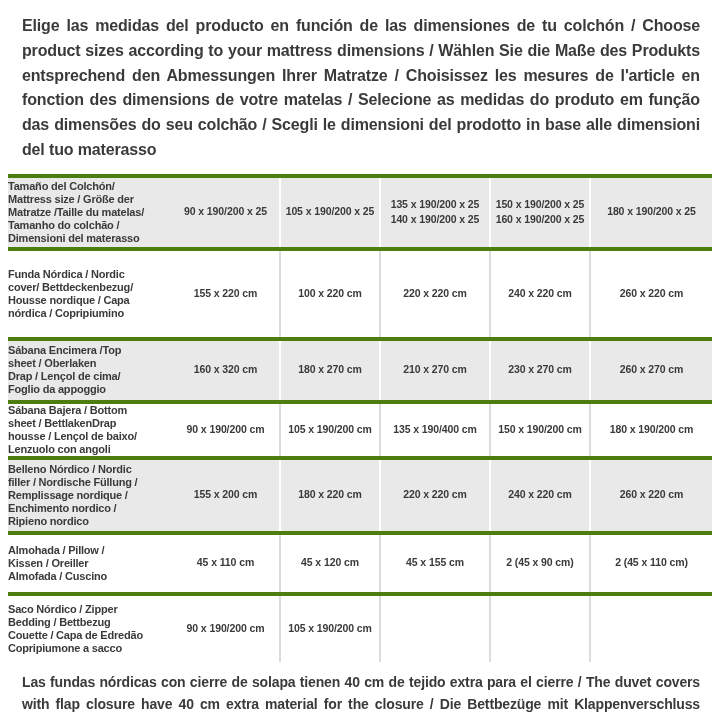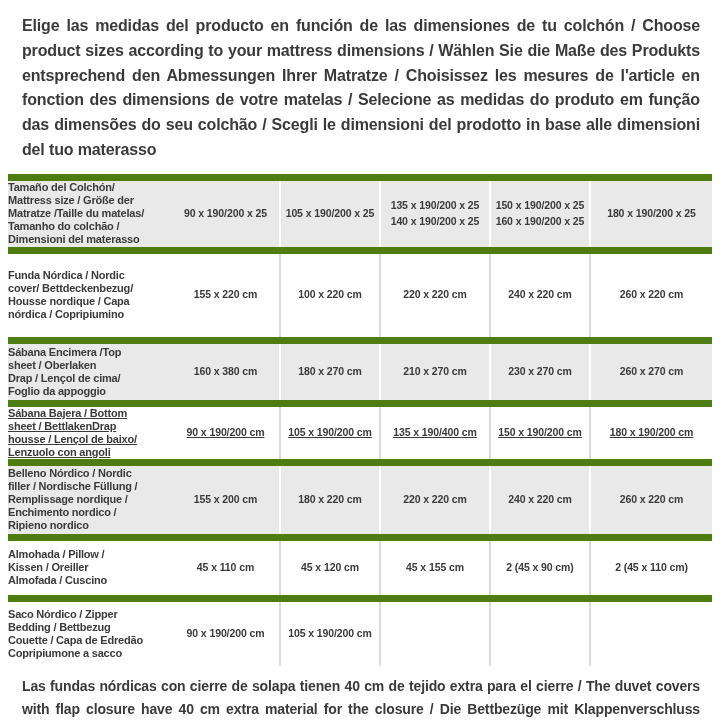--- a/index.html
+++ b/index.html
@@ -46,22 +46,22 @@
   }
   td.val{
     text-align:center;
     font-size:10.5px;
     line-height:1.5;
     letter-spacing:-0.1px;
   }
   tr.gray{ background:var(--row-alt); --div:var(--divider-on-gray); }
   tr.white{ background:var(--background); --div:var(--divider-on-white); }
   td.div{ border-left:2px solid var(--div); }
-  tr.row{ border-top:7px solid #4d7c0f;padding-left:16px; }
-  tr.r1{height:73px;} tr.r2{height:90px;} tr.r3{height:63px;} tr.r4{height:51px;text-decoration:underline;}
+  tr.row{ border-top:4px solid #4d7c0f;padding-left:16px; }
+  tr.r1{height:73px;} tr.r2{height:90px;} tr.r3{height:63px;} tr.r4{height:51px;}
   tr.r5{height:75px;} tr.r6{height:61px;} tr.r7{height:64px;} tr.r8{height:68px;margin-left:36px;}
   .note{
     margin:9px 20px 0 22px;
     font-size:14px;
     font-weight:bold;
     line-height:1.6;
     text-align:justify;
     letter-spacing:-0.15px;
   }
 </style>
@@ -103,21 +103,21 @@
       <td class="val div">100 x 220 cm</td>
       <td class="val div">220 x 220 cm</td>
       <td class="val div">240 x 220 cm</td>
       <td class="val div">260 x 220 cm</td>
     </tr>
     <tr class="row gray r3">
       <td class="label">Sábana Encimera /Top
 sheet / Oberlaken
 Drap / Lençol de cima/
 Foglio da appoggio</td>
-      <td class="val">160 x 380 cm</td>
+      <td class="val">160 x 320 cm</td>
       <td class="val div">180 x 270 cm</td>
       <td class="val div">210 x 270 cm</td>
       <td class="val div">230 x 270 cm</td>
       <td class="val div">260 x 270 cm</td>
     </tr>
     <tr class="row white r4">
       <td class="label">Sábana Bajera / Bottom
 sheet / BettlakenDrap
 housse / Lençol de baixo/
 Lenzuolo con angoli</td>

